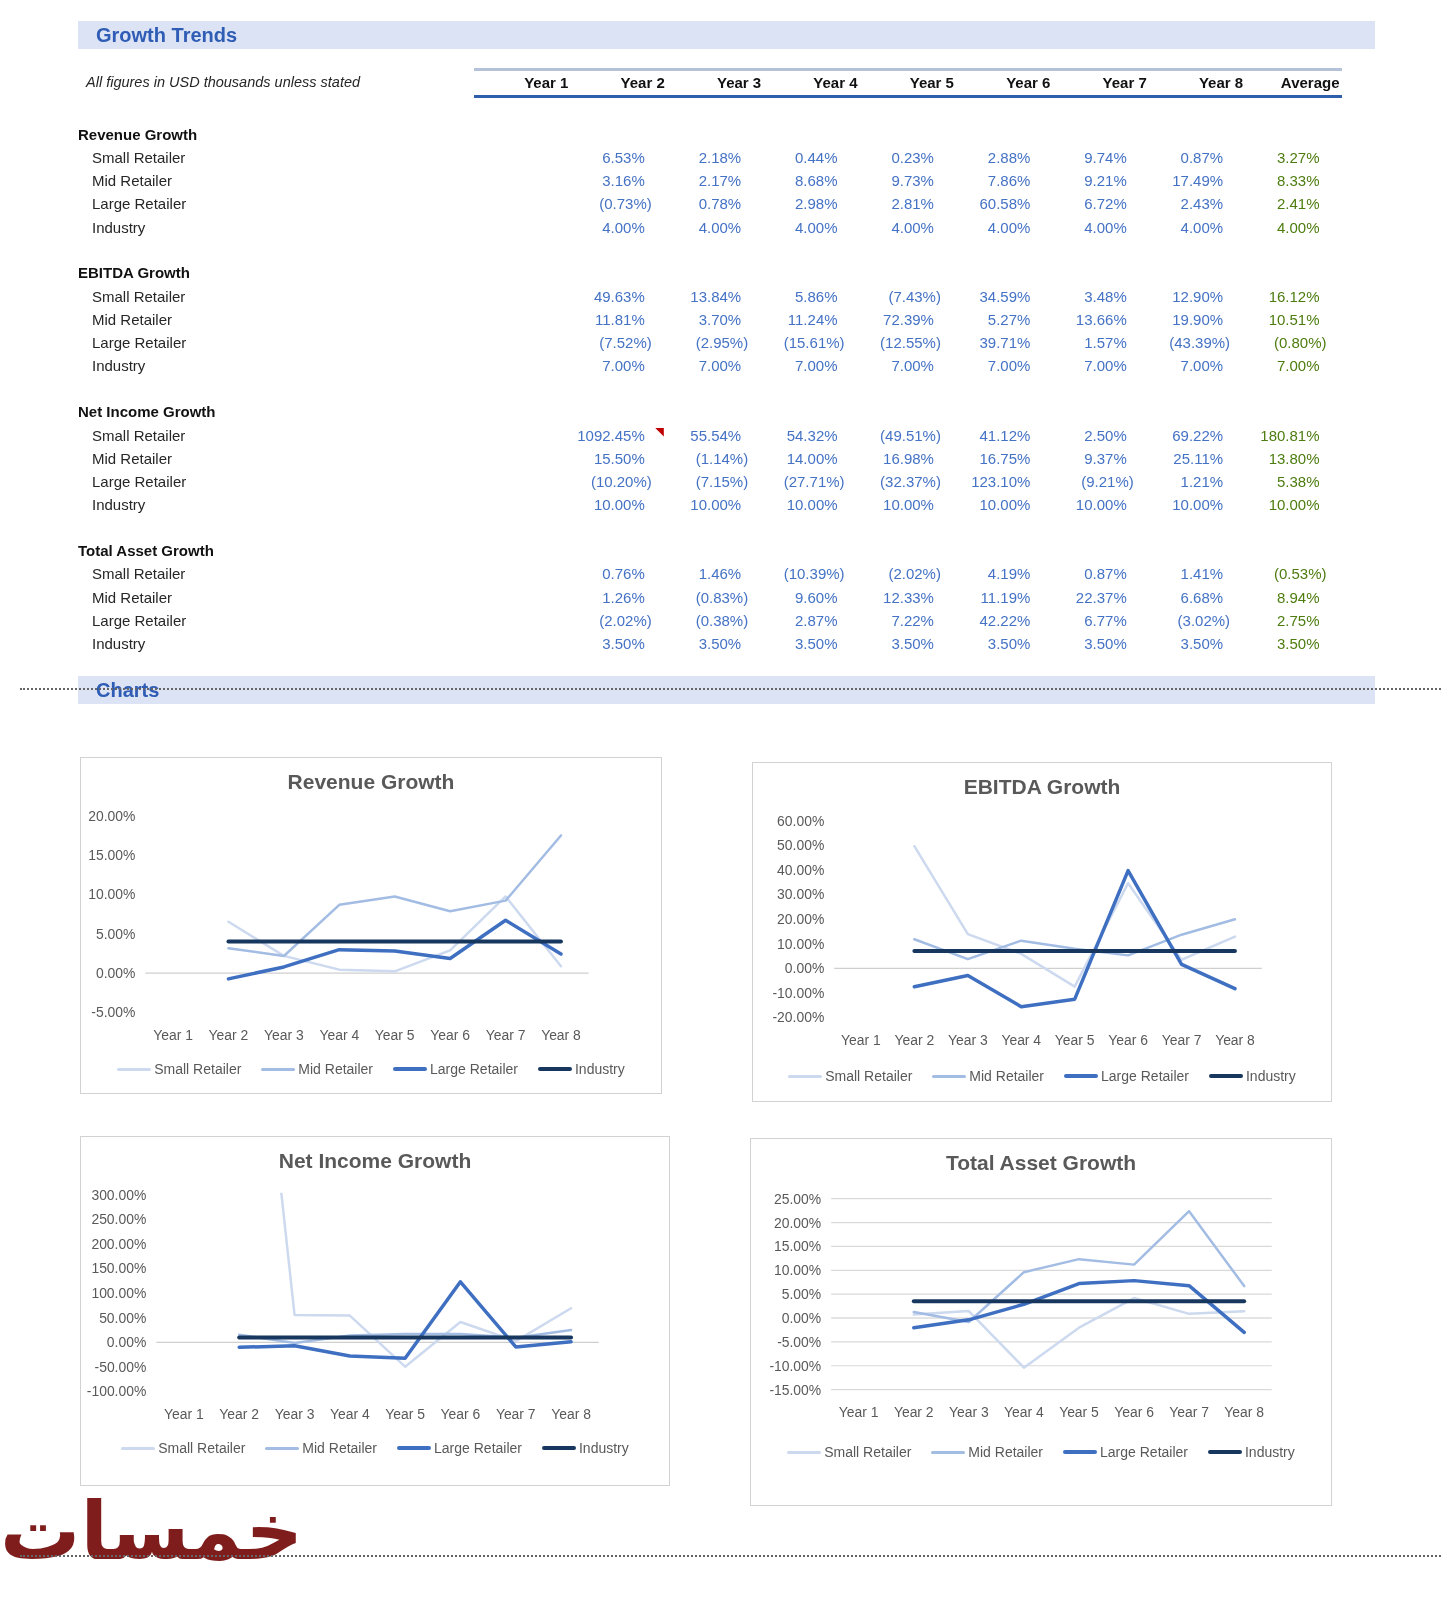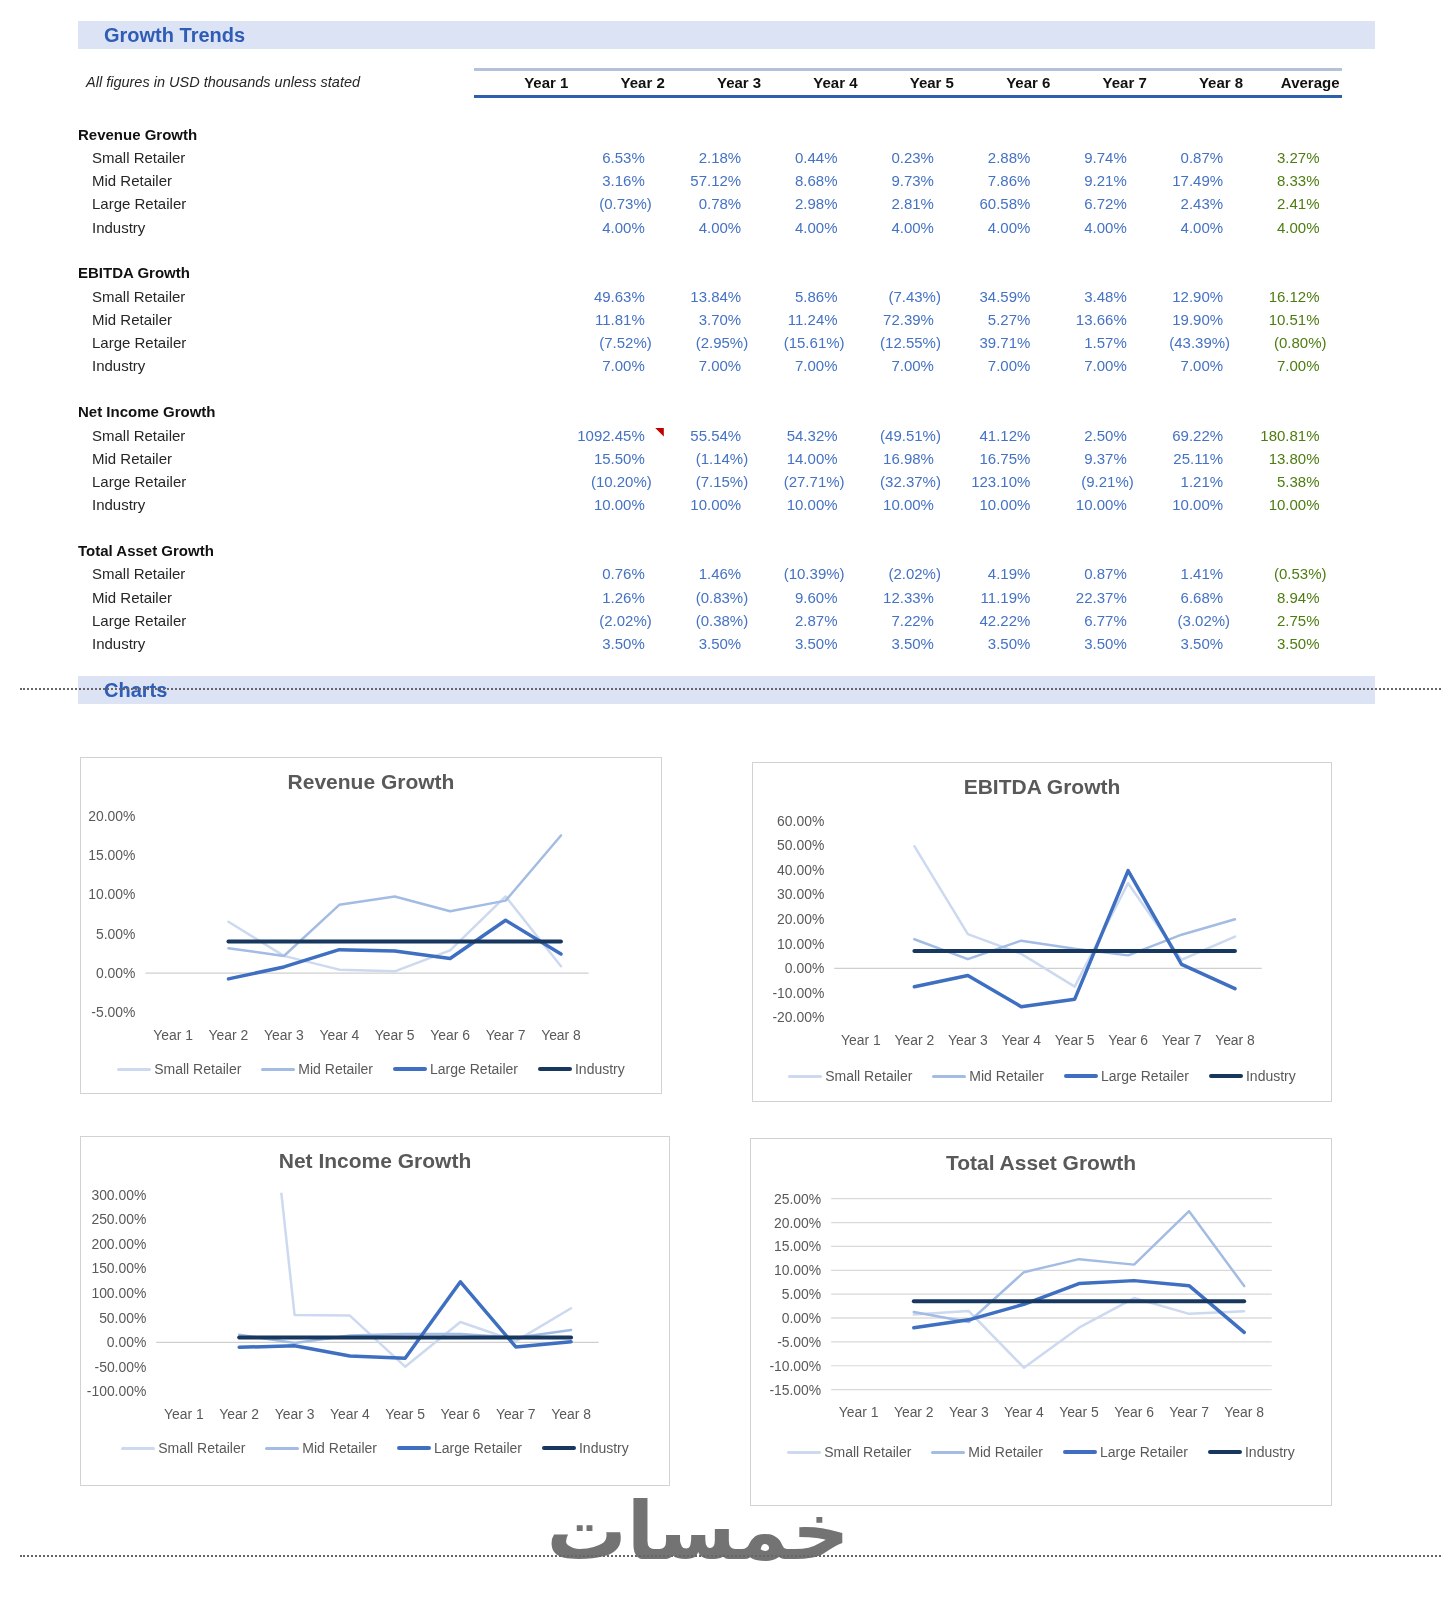--- a/index.html
+++ b/index.html
@@ -3,43 +3,43 @@
 <meta charset="utf-8">
 <style>
   html,body{margin:0;padding:0}
   body{
     width:1451px;height:1600px;position:relative;background:#fff;
     font-family:"Liberation Sans",sans-serif;overflow:hidden;color:#1a1a1a;
   }
   .bar{
     position:absolute;left:78px;width:1297px;height:28px;background:#dbe3f5;
     color:#2f5cb5;font-weight:bold;font-size:20px;line-height:28px;
-    padding-left:26px;box-sizing:border-box;
+    padding-left:18px;box-sizing:border-box;
   }
   .note{position:absolute;left:86px;top:74px;font-style:italic;font-size:14.5px;color:#262626}
   
   #growth-table{position:absolute;left:78px;top:68px;width:1264px;font-size:15px}
   .hdr-row{display:flex}
   .hdr-spacer{width:396px;flex:0 0 396px}
   .hdr-vals{display:flex;border-top:3px solid #b3c1d9;border-bottom:3px solid #2e5fac;padding:3px 0 4px}
   .hcell{flex:0 0 96.4px;box-sizing:border-box;text-align:right;font-weight:bold;color:#111;padding-right:2px}
   .sec-title{height:24px;display:flex;align-items:center;font-weight:bold;color:#111}
   .trow{display:flex;height:23.2px;align-items:center}
   .rlabel{width:396px;flex:0 0 396px;box-sizing:border-box;padding-left:14px;color:#262626}
   .vcell{flex:0 0 96.4px;box-sizing:border-box;text-align:right;color:#4472c4;padding-right:22px;position:relative}
   .vcell.neg{padding-right:15px}
   .vcell.avg{color:#4d7c0f}
   .comment-marker{position:absolute;right:3px;top:1px;width:9px;height:9px;background:#c00000;
     clip-path:polygon(0 0,100% 0,100% 100%)}
   
   .dotted{position:absolute;left:20px;width:1421px;height:0;border-top:2px dotted #666}
   #dotted-1{top:688px}
   #dotted-2{top:1555px}
-  #watermark{position:absolute;left:0;right:55px;top:1492px;text-align:center;
-    font-family:"DejaVu Sans",sans-serif;font-size:80px;line-height:1;font-weight:bold;color:#737373;z-index:1}
+  #watermark{position:absolute;left:0;right:55px;top:1492px;
+    font-family:"DejaVu Sans",sans-serif;font-size:80px;line-height:1;font-weight:bold;color:#7f1d1d;z-index:1}
   .dotted{z-index:2}
   
   .chartbox{position:absolute;background:#fff;border:1px solid #d2d2d2;box-sizing:border-box;z-index:3}
   .chartbox svg{position:absolute;left:0;top:0}
   .ctitle{position:absolute;top:12px;left:0;right:0;text-align:center;
     font-size:21px;font-weight:bold;color:#595959}
   .legend{position:absolute;left:0;right:0;display:flex;justify-content:center;align-items:center;gap:20px}
   .lg-item{display:flex;align-items:center;gap:3px;font-size:14px;color:#595959;white-space:nowrap}
   .lg-swatch{width:34px;border-radius:2px}
   svg text{font-family:"Liberation Sans",sans-serif}
@@ -77,21 +77,21 @@
         <div class="vcell">0.23%</div>
         <div class="vcell">2.88%</div>
         <div class="vcell">9.74%</div>
         <div class="vcell">0.87%</div>
         <div class="vcell avg">3.27%</div>
       </div>
       <div class="trow">
         <div class="rlabel">Mid Retailer</div>
         <div class="vcell"></div>
         <div class="vcell">3.16%</div>
-        <div class="vcell">57.12%</div>
+        <div class="vcell">2.17%</div>
         <div class="vcell">8.68%</div>
         <div class="vcell">9.73%</div>
         <div class="vcell">7.86%</div>
         <div class="vcell">9.21%</div>
         <div class="vcell">17.49%</div>
         <div class="vcell avg">8.33%</div>
       </div>
       <div class="trow">
         <div class="rlabel">Large Retailer</div>
         <div class="vcell"></div>

